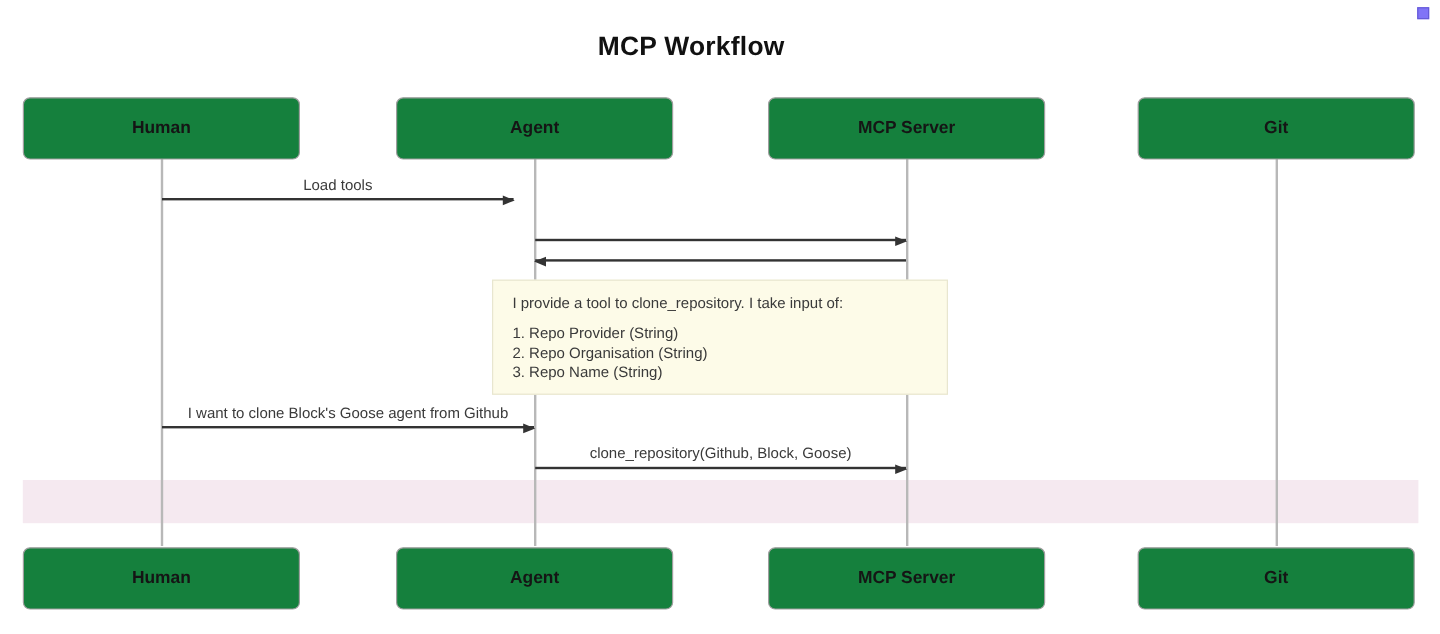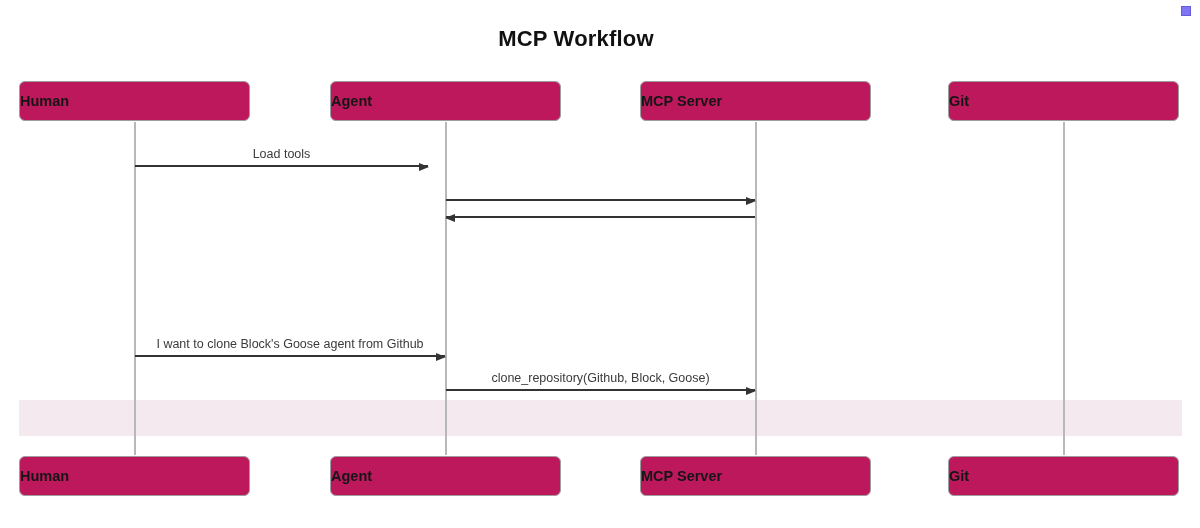--- a/index.html
+++ b/index.html
@@ -45,26 +45,27 @@
   .lifeline {
     position: absolute;
     width: 2px;
     background: #b8b8b8;
     top: 122px;
     height: 333px;
   }
   
   .actor-box {
     position: absolute;
-    height: 40px;
-    background: #be185d;
+    height: 52px;
+    background: #15803d;
     border: 1.6px solid #9e9e9e;
     border-radius: 6px;
     display: flex;
     align-items: center;
+    justify-content: center;
     box-sizing: border-box;
   }
   .actor-label {
     font-size: 14.5px;
     font-weight: bold;
     color: #151515;
     white-space: nowrap;
   }
   
   .highlight-band {
@@ -191,20 +192,28 @@
     <div class="msg-line"></div>
     <div class="arrowhead right"></div>
   </div>
 
   <div class="msg" style="left:446px; top:194px; width:309px;">
     <div class="msg-label"></div>
     <div class="msg-line"></div>
     <div class="arrowhead left"></div>
   </div>
 
+  <div class="note-box" style="left:410px; top:233px; width:380px; height:96px;">
+    <div class="note-head">I provide a tool to clone_repository. I take input of:</div>
+    <ul class="note-list">
+      <li>1. Repo Provider (String)</li>
+      <li>2. Repo Organisation (String)</li>
+      <li>3. Repo Name (String)</li>
+    </ul>
+  </div>
 
   <div class="msg" style="left:446px; top:367px; width:309px;">
     <div class="msg-label">clone_repository(Github, Block, Goose)</div>
     <div class="msg-line"></div>
     <div class="arrowhead right"></div>
   </div>
 
   <div class="msg" style="left:135px; top:333px; width:310px;">
     <div class="msg-label">I want to clone Block's Goose agent from Github</div>
     <div class="msg-line"></div>

